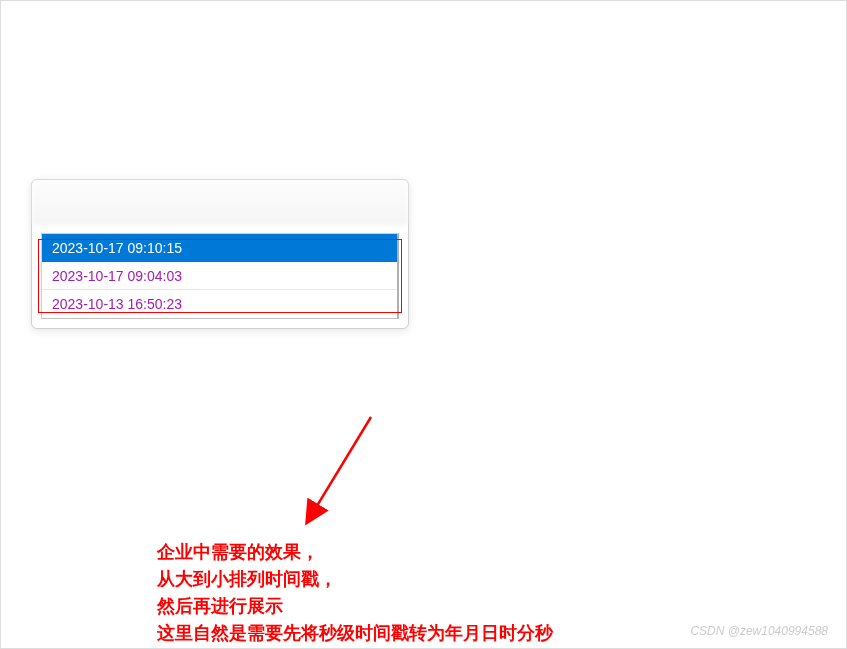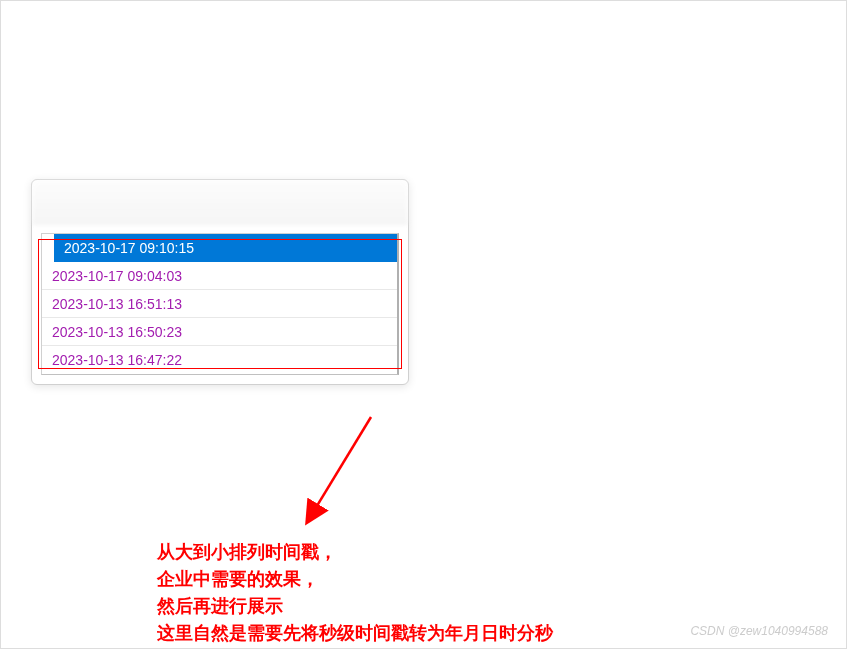--- a/index.html
+++ b/index.html
@@ -62,21 +62,20 @@
       color: #a21caf;
       border-bottom: 1px solid #e8e8e8;
       background: #ffffff;
       cursor: pointer;
       white-space: nowrap;
     }
     .list-item.selected {
       background: #0078d7;
       color: #ffffff;
       border-bottom: 1px solid #0078d7;
-      margin-left: 12px;
     }
     .list-item:last-child {
       border-bottom: none;
     }
     .list-inner {
       margin: 9px;
       border: 1px solid #d0d0d0;
       border-right: 2px solid #b0b0b0;
       border-bottom: 1px solid #c0c0c0;
     }
@@ -113,36 +112,34 @@
 
 <div class="window-panel">
   <div class="window-header">
     <span class="window-header-title"></span>
   </div>
   <div class="list-container">
     <div class="highlight-box"></div>
     <div class="list-inner">
       <div class="list-item selected">2023-10-17 09:10:15</div>
       <div class="list-item">2023-10-17 09:04:03</div>
-      <div class="list-item">2023-10-13 16:51:13</div>
       <div class="list-item">2023-10-13 16:50:23</div>
-      <div class="list-item">2023-10-13 16:47:22</div>
     </div>
   </div>
 </div>
 
 <svg class="arrow-svg" viewBox="0 0 100 120">
   <defs>
     <marker id="arrowhead" markerWidth="10" markerHeight="10" refX="7" refY="5" orient="auto">
       <path d="M 0 0 L 10 5 L 0 10 Z" fill="#ff0000"></path>
     </marker>
   </defs>
   <line x1="80" y1="8" x2="18" y2="110" stroke="#ff0000" stroke-width="2.5" marker-end="url(#arrowhead)"></line>
 </svg>
 
 <div class="annotation-text">
+  <div>企业中需要的效果，</div>
   <div>从大到小排列时间戳，</div>
-  <div>企业中需要的效果，</div>
   <div>然后再进行展示</div>
   <div>这里自然是需要先将秒级时间戳转为年月日时分秒</div>
 </div>
 
 <div class="watermark">CSDN @zew1040994588</div>
 
 </body></html>

